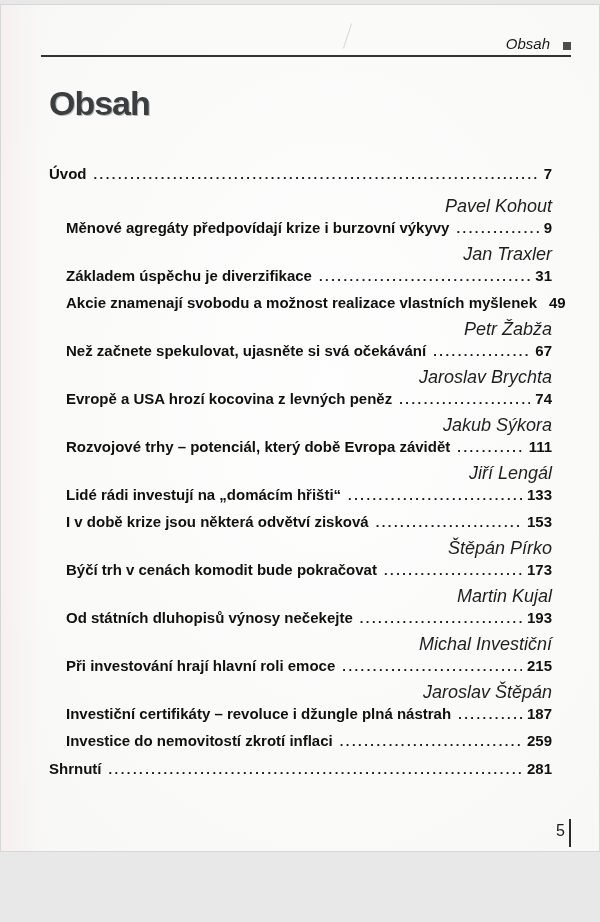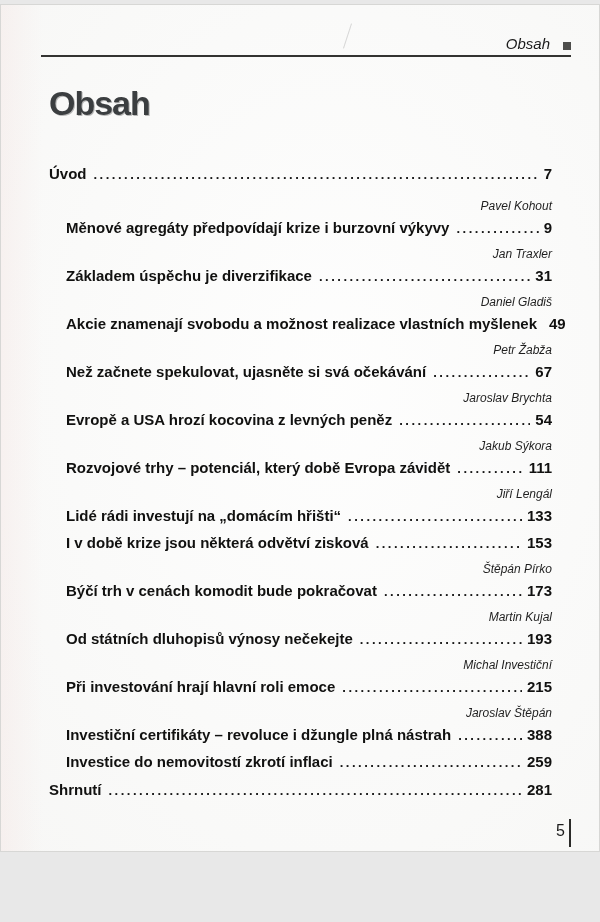--- a/index.html
+++ b/index.html
@@ -58,21 +58,21 @@
   
   .toc {
     position: absolute;
     top: 158px; left: 48px; right: 47px;
   }
   .entry { margin-bottom: 5px; text-align: right; }
   .entry.plain { margin-bottom: 11px; }
   .entry.gap-before { margin-top: 6px; }
   .author {
     font-style: italic;
-    font-size: 12px;
+    font-size: 18px;
     line-height: 21px;
     color: #1f1f1f;
   }
   .row {
     display: flex;
     align-items: baseline;
     font-size: 15px;
     line-height: 21px;
     padding-left: 17px;
   }
@@ -162,21 +162,20 @@
   <div class="entry">
     <div class="author">Jan Traxler</div>
     <div class="row">
       <span class="t">Základem úspěchu je diverzifikace</span>
       <span class="leader">................................................................................................................................................................</span>
       <span class="pg">31</span>
     </div>
   </div>
 
   <div class="entry">
-    <div class="author">Daniel Gladiš</div>
     <div class="row">
       <span class="t">Akcie znamenají svobodu a možnost realizace vlastních myšlenek</span>
       <span class="leader">................................................................................................................................................................</span>
       <span class="pg">49</span>
     </div>
   </div>
 
   <div class="entry">
     <div class="author">Petr Žabža</div>
     <div class="row">
@@ -184,21 +183,21 @@
       <span class="leader">................................................................................................................................................................</span>
       <span class="pg">67</span>
     </div>
   </div>
 
   <div class="entry">
     <div class="author">Jaroslav Brychta</div>
     <div class="row">
       <span class="t">Evropě a USA hrozí kocovina z levných peněz</span>
       <span class="leader">................................................................................................................................................................</span>
-      <span class="pg">54</span>
+      <span class="pg">74</span>
     </div>
   </div>
 
   <div class="entry">
     <div class="author">Jakub Sýkora</div>
     <div class="row">
       <span class="t">Rozvojové trhy – potenciál, který době Evropa závidět</span>
       <span class="leader">................................................................................................................................................................</span>
       <span class="pg">111</span>
     </div>
@@ -246,21 +245,21 @@
       <span class="leader">................................................................................................................................................................</span>
       <span class="pg">215</span>
     </div>
   </div>
 
   <div class="entry">
     <div class="author">Jaroslav Štěpán</div>
     <div class="row">
       <span class="t">Investiční certifikáty – revoluce i džungle plná nástrah</span>
       <span class="leader">................................................................................................................................................................</span>
-      <span class="pg">388</span>
+      <span class="pg">187</span>
     </div>
   </div>
 
   <div class="entry">
     <div class="row">
       <span class="t">Investice do nemovitostí zkrotí inflaci</span>
       <span class="leader">................................................................................................................................................................</span>
       <span class="pg">259</span>
     </div>
   </div>

